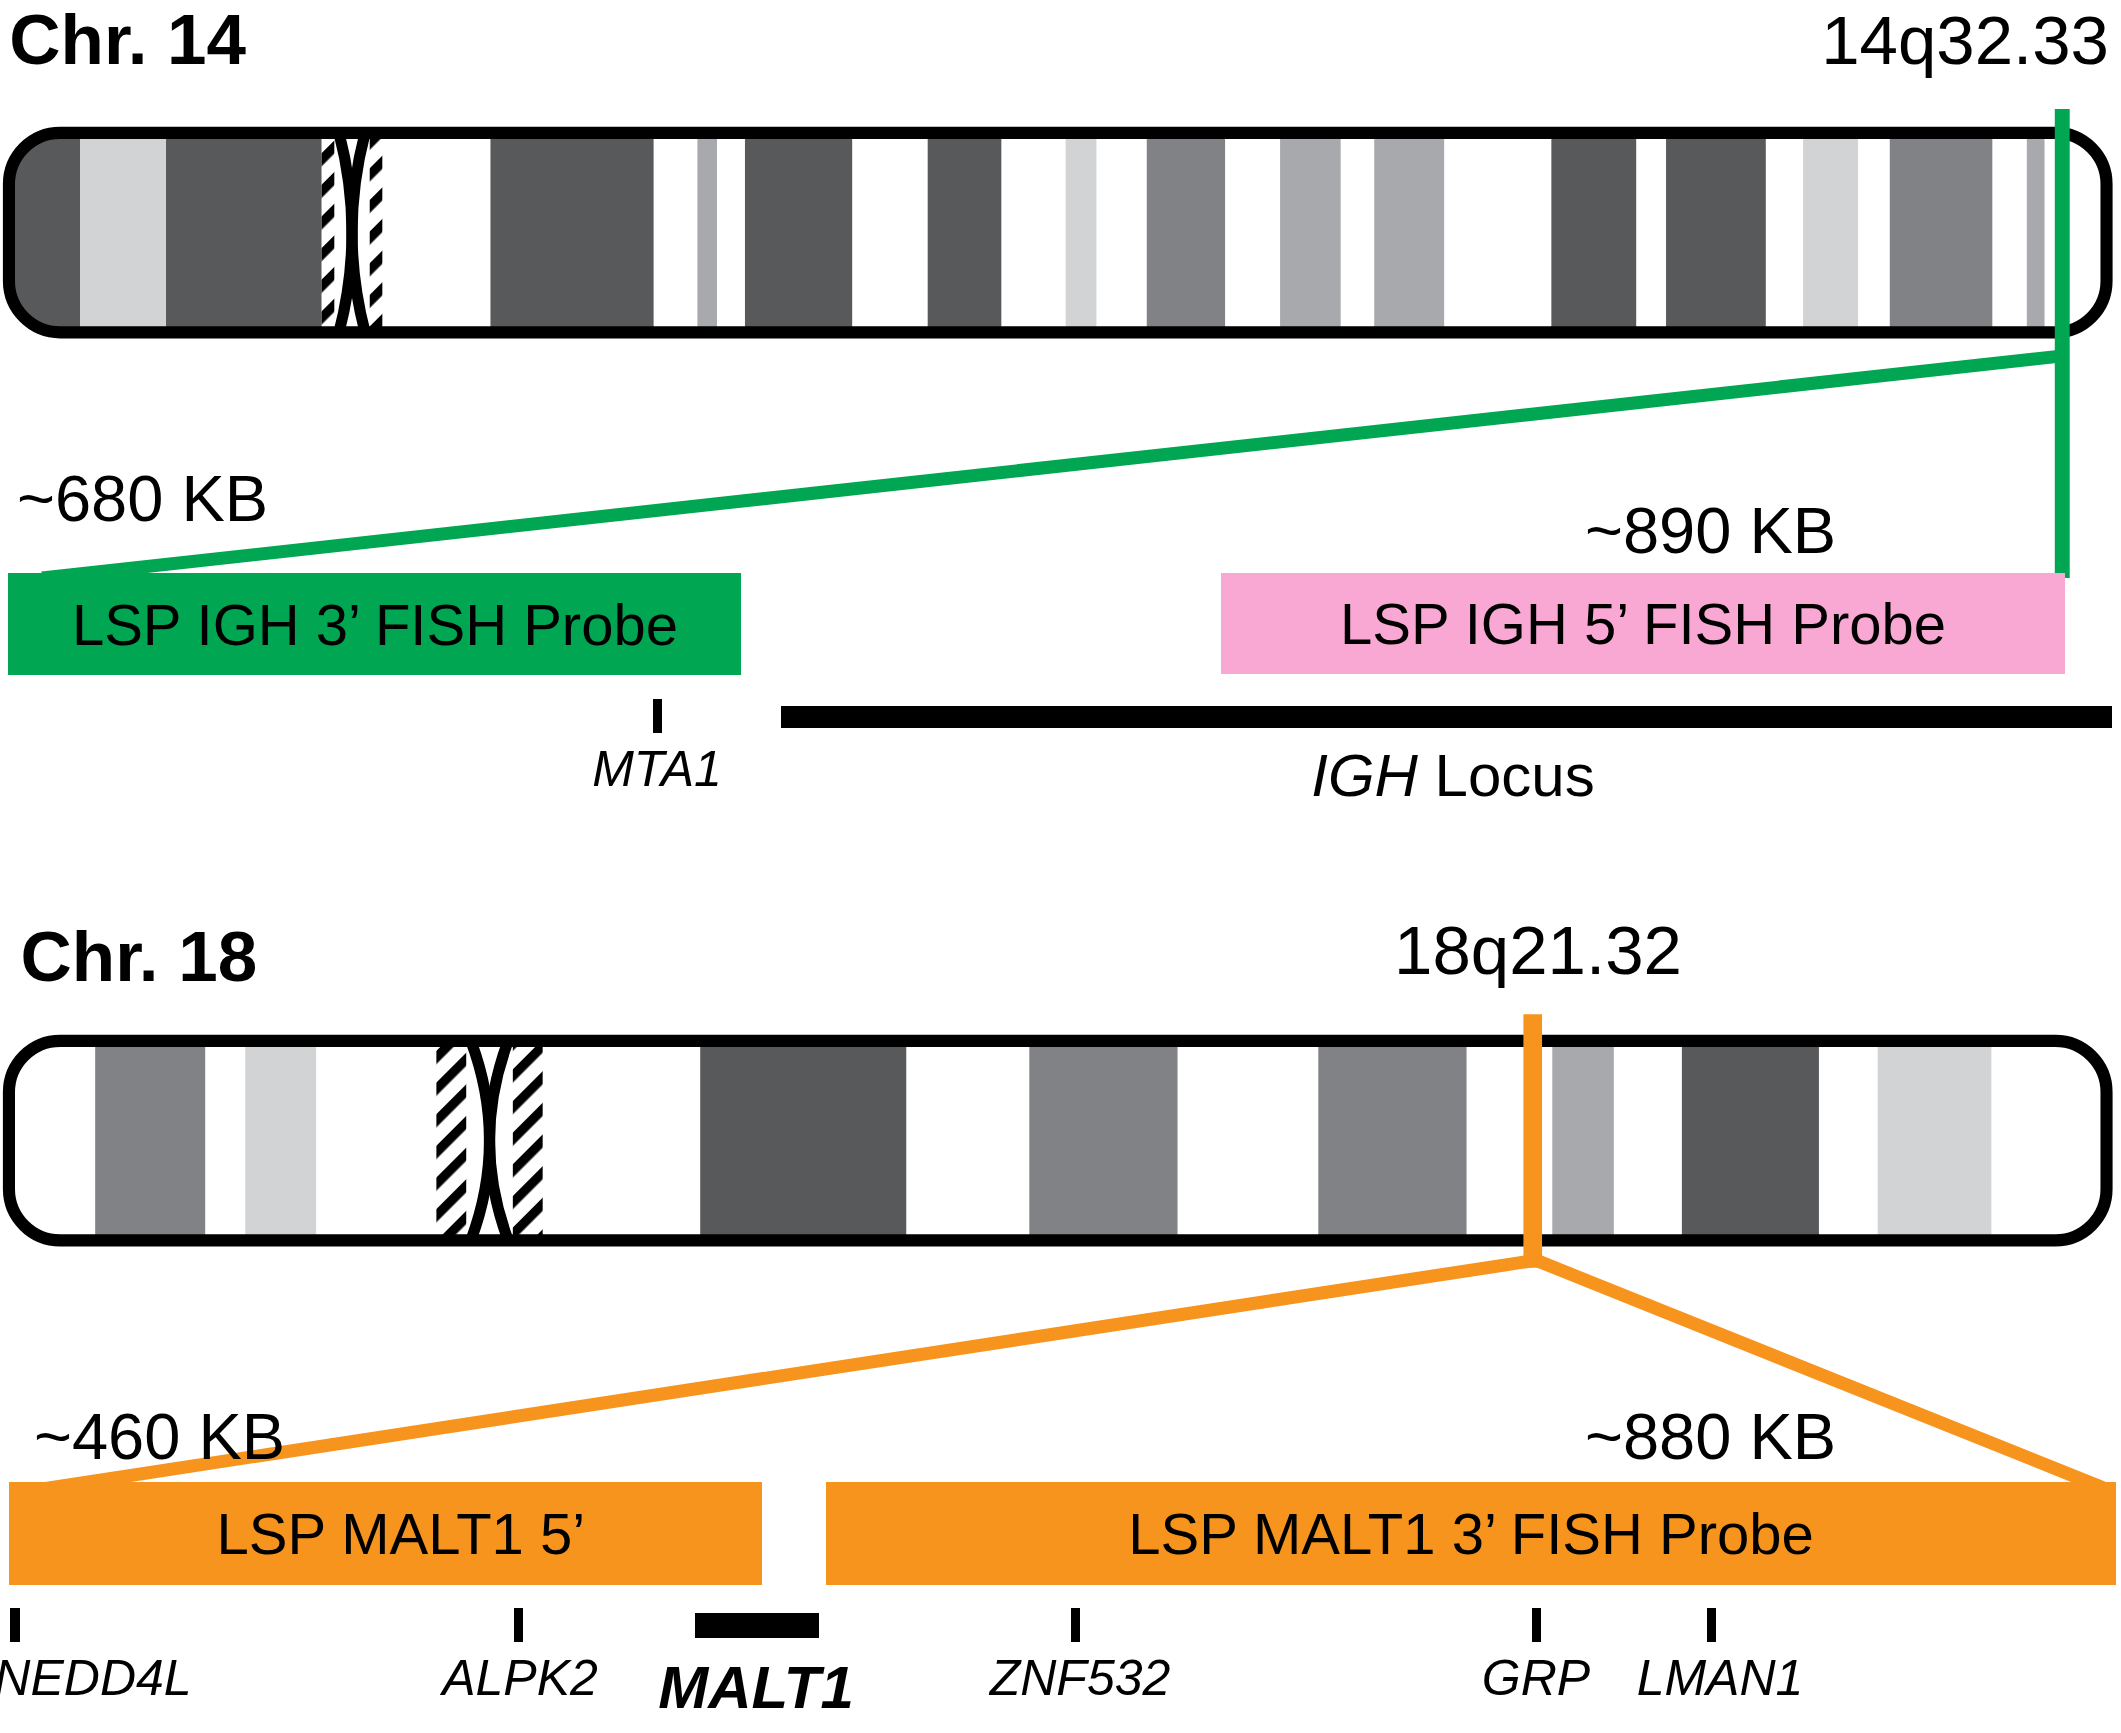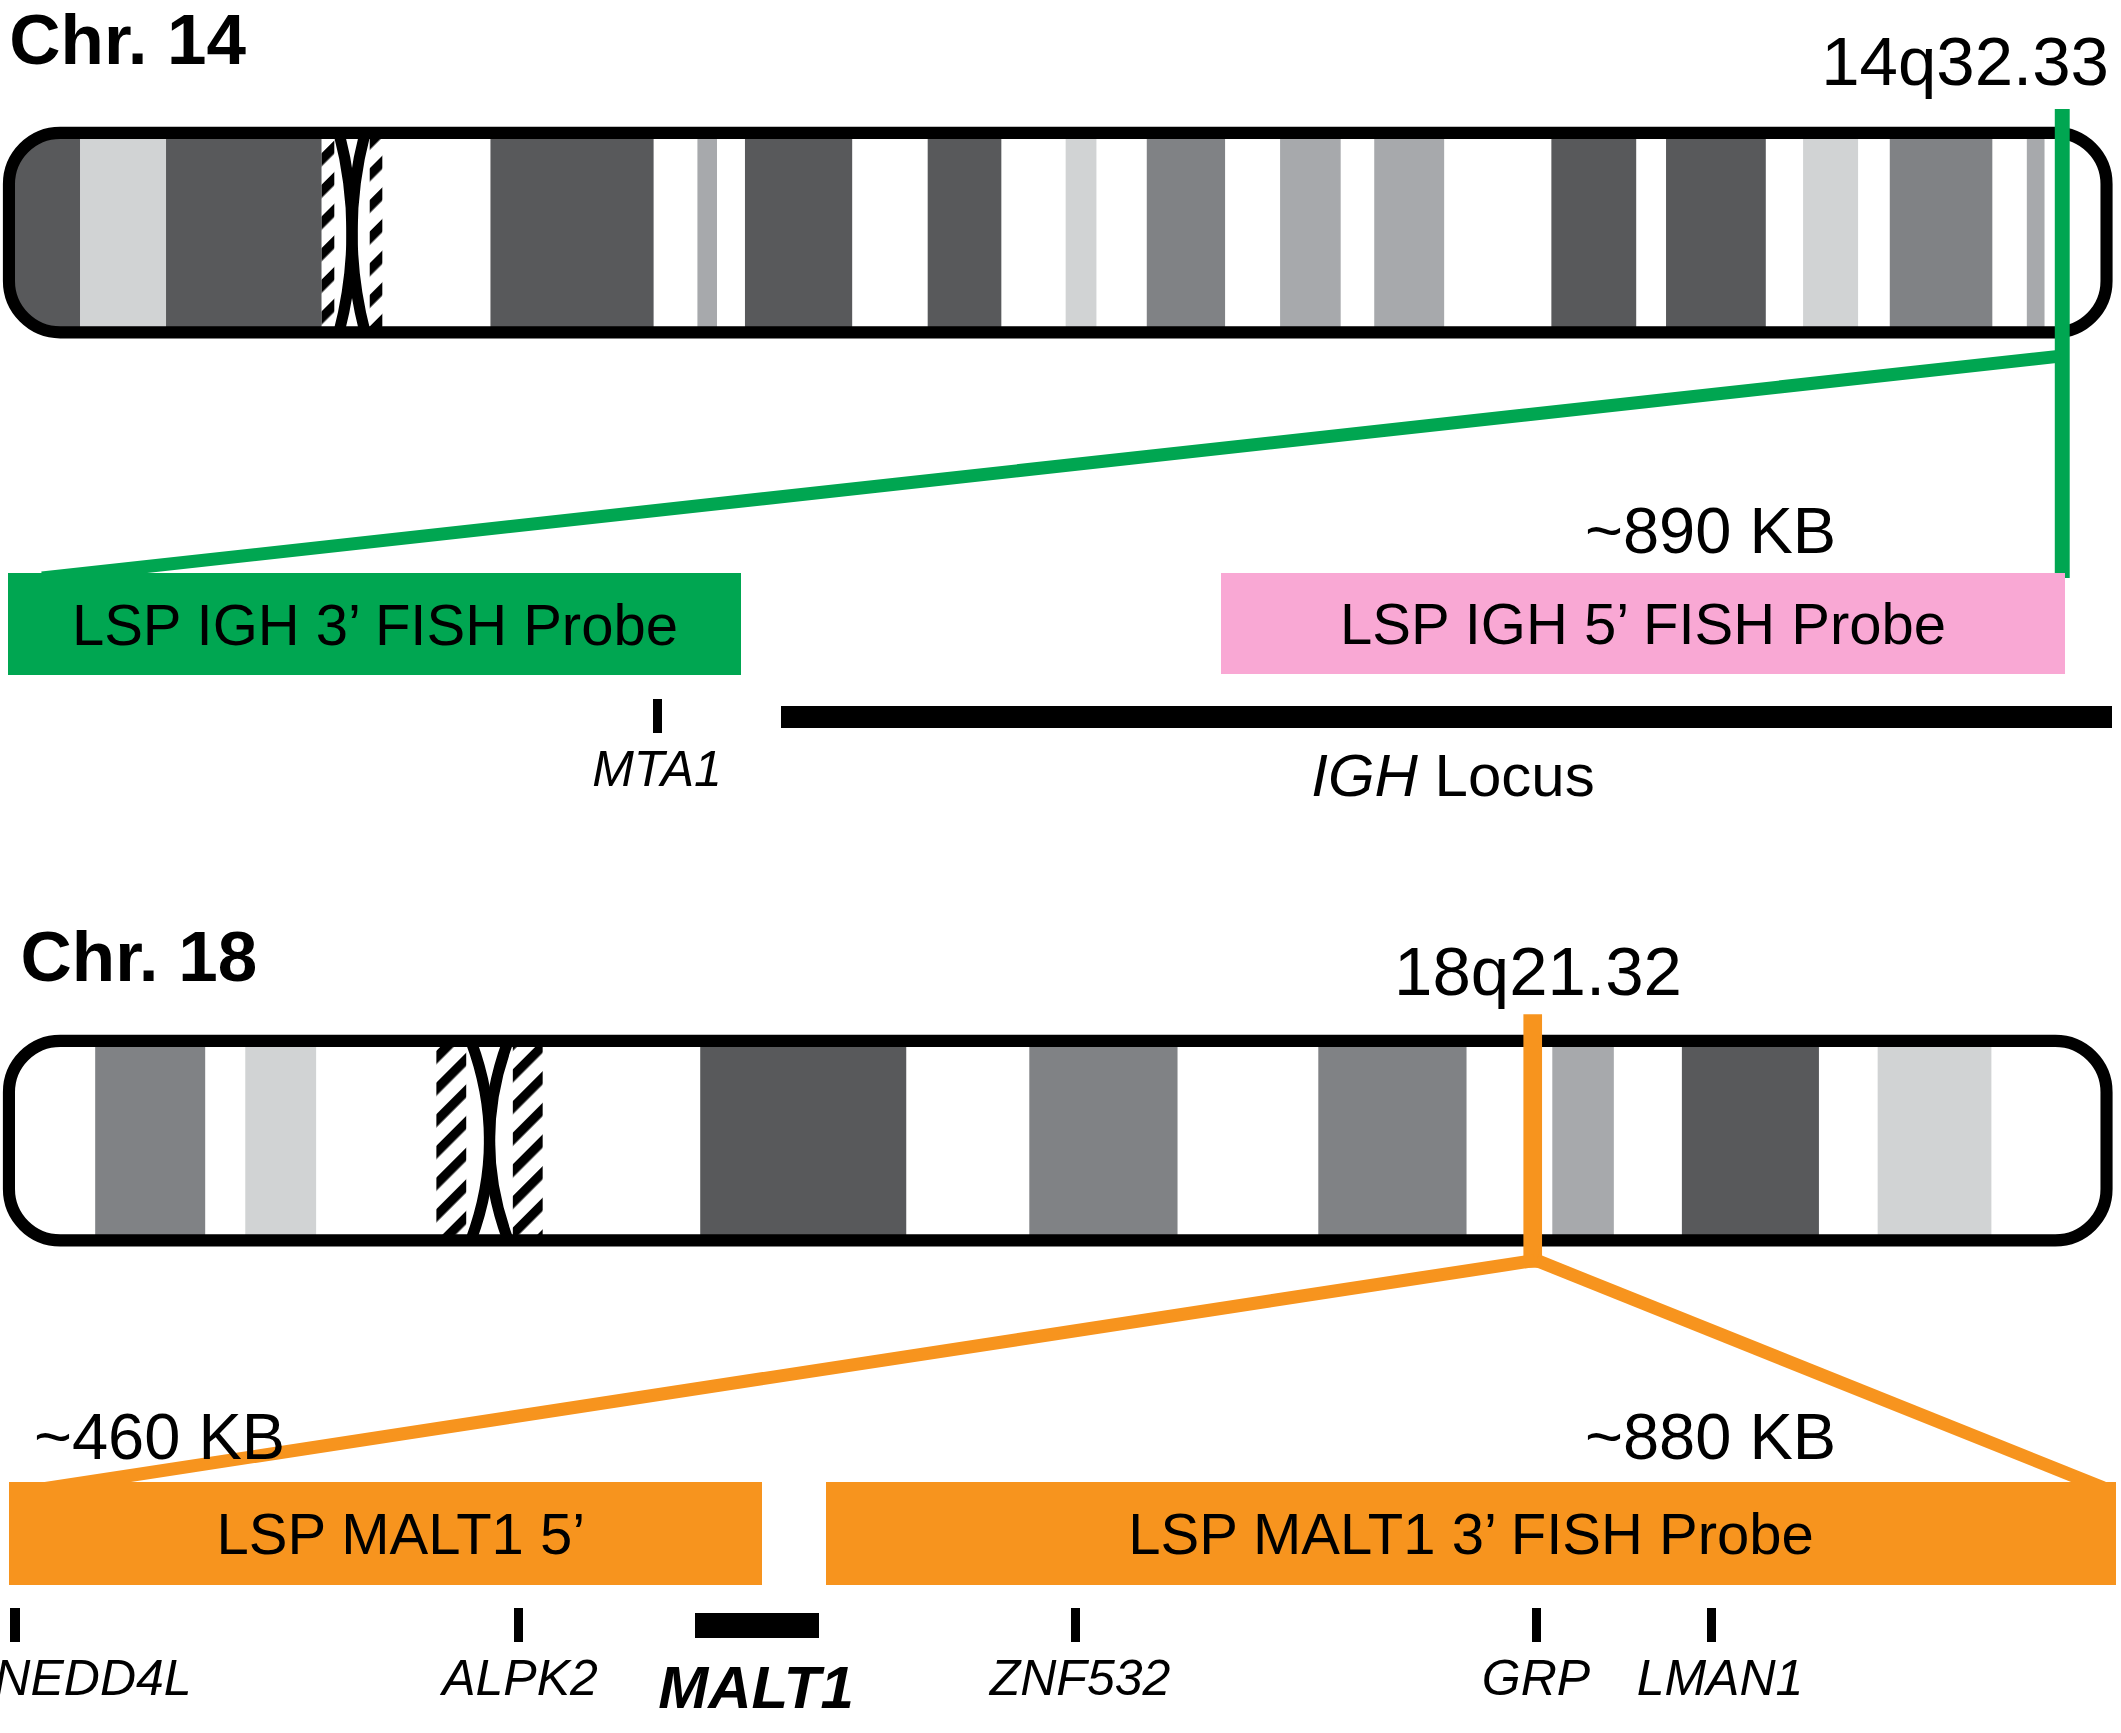--- a/index.html
+++ b/index.html
@@ -3,21 +3,21 @@
 <meta charset="utf-8">
 <style>
   html,body{margin:0;padding:0;background:#fff;}
   .figure{
     position:relative;width:2122px;height:1734px;background:#fff;
     font-family:"Liberation Sans",sans-serif;color:#000;overflow:hidden;
   }
   svg.layer{position:absolute;left:0;top:0;width:2122px;height:1734px;}
   .abs{position:absolute;line-height:1;white-space:nowrap;}
   .chr-title{font-weight:bold;font-size:71px;}
-  .pos-label{font-size:69px;margin-top:21px;}
+  .pos-label{font-size:69px;}
   .kb-label{font-size:65px;}
   .probe-box{
     position:absolute;display:flex;align-items:center;justify-content:center;
     font-size:58px;color:#000;text-align:center;
   }
   .gene-label{position:absolute;font-style:italic;font-size:50px;line-height:1;
     transform:translateX(-50%);white-space:nowrap;}
   .tick{position:absolute;width:9.3px;height:34px;background:#000;}
   .bar{position:absolute;background:#000;}
   .igh-locus-label{font-size:60px;transform:translateX(-50%);}
@@ -104,20 +104,21 @@
       <line x1="2212" y1="117" x2="2212" y2="620" stroke="#00A651" stroke-width="16"></line>
       <line x1="2210" y1="382" x2="45" y2="620" stroke="#00A651" stroke-width="14"></line>
       <line x1="1644" y1="1088" x2="1644" y2="1360" stroke="#F7941E" stroke-width="20"></line>
       <line x1="1646" y1="1352" x2="40" y2="1598" stroke="#F7941E" stroke-width="14"></line>
       <line x1="1648" y1="1352" x2="2256" y2="1596" stroke="#F7941E" stroke-width="14"></line>
     </svg>
 
   <div class="abs chr-title chr14-title">Chr. 14</div>
   <div class="abs pos-label chr14-band">14q32.33</div>
 
+  <div class="abs kb-label kb-680">~680 KB</div>
   <div class="abs kb-label kb-890">~890 KB</div>
 
   <div class="probe-box probe-green box-igh3" style="background: rgb(0, 166, 81);">
     <span>LSP IGH 3’ FISH Probe</span>
   </div>
   <div class="probe-box probe-green box-igh5" style="background: #f9a8d4;">
     <span>LSP IGH 5’ FISH Probe</span>
   </div>
 
   <div class="tick mta1-tick"></div>

